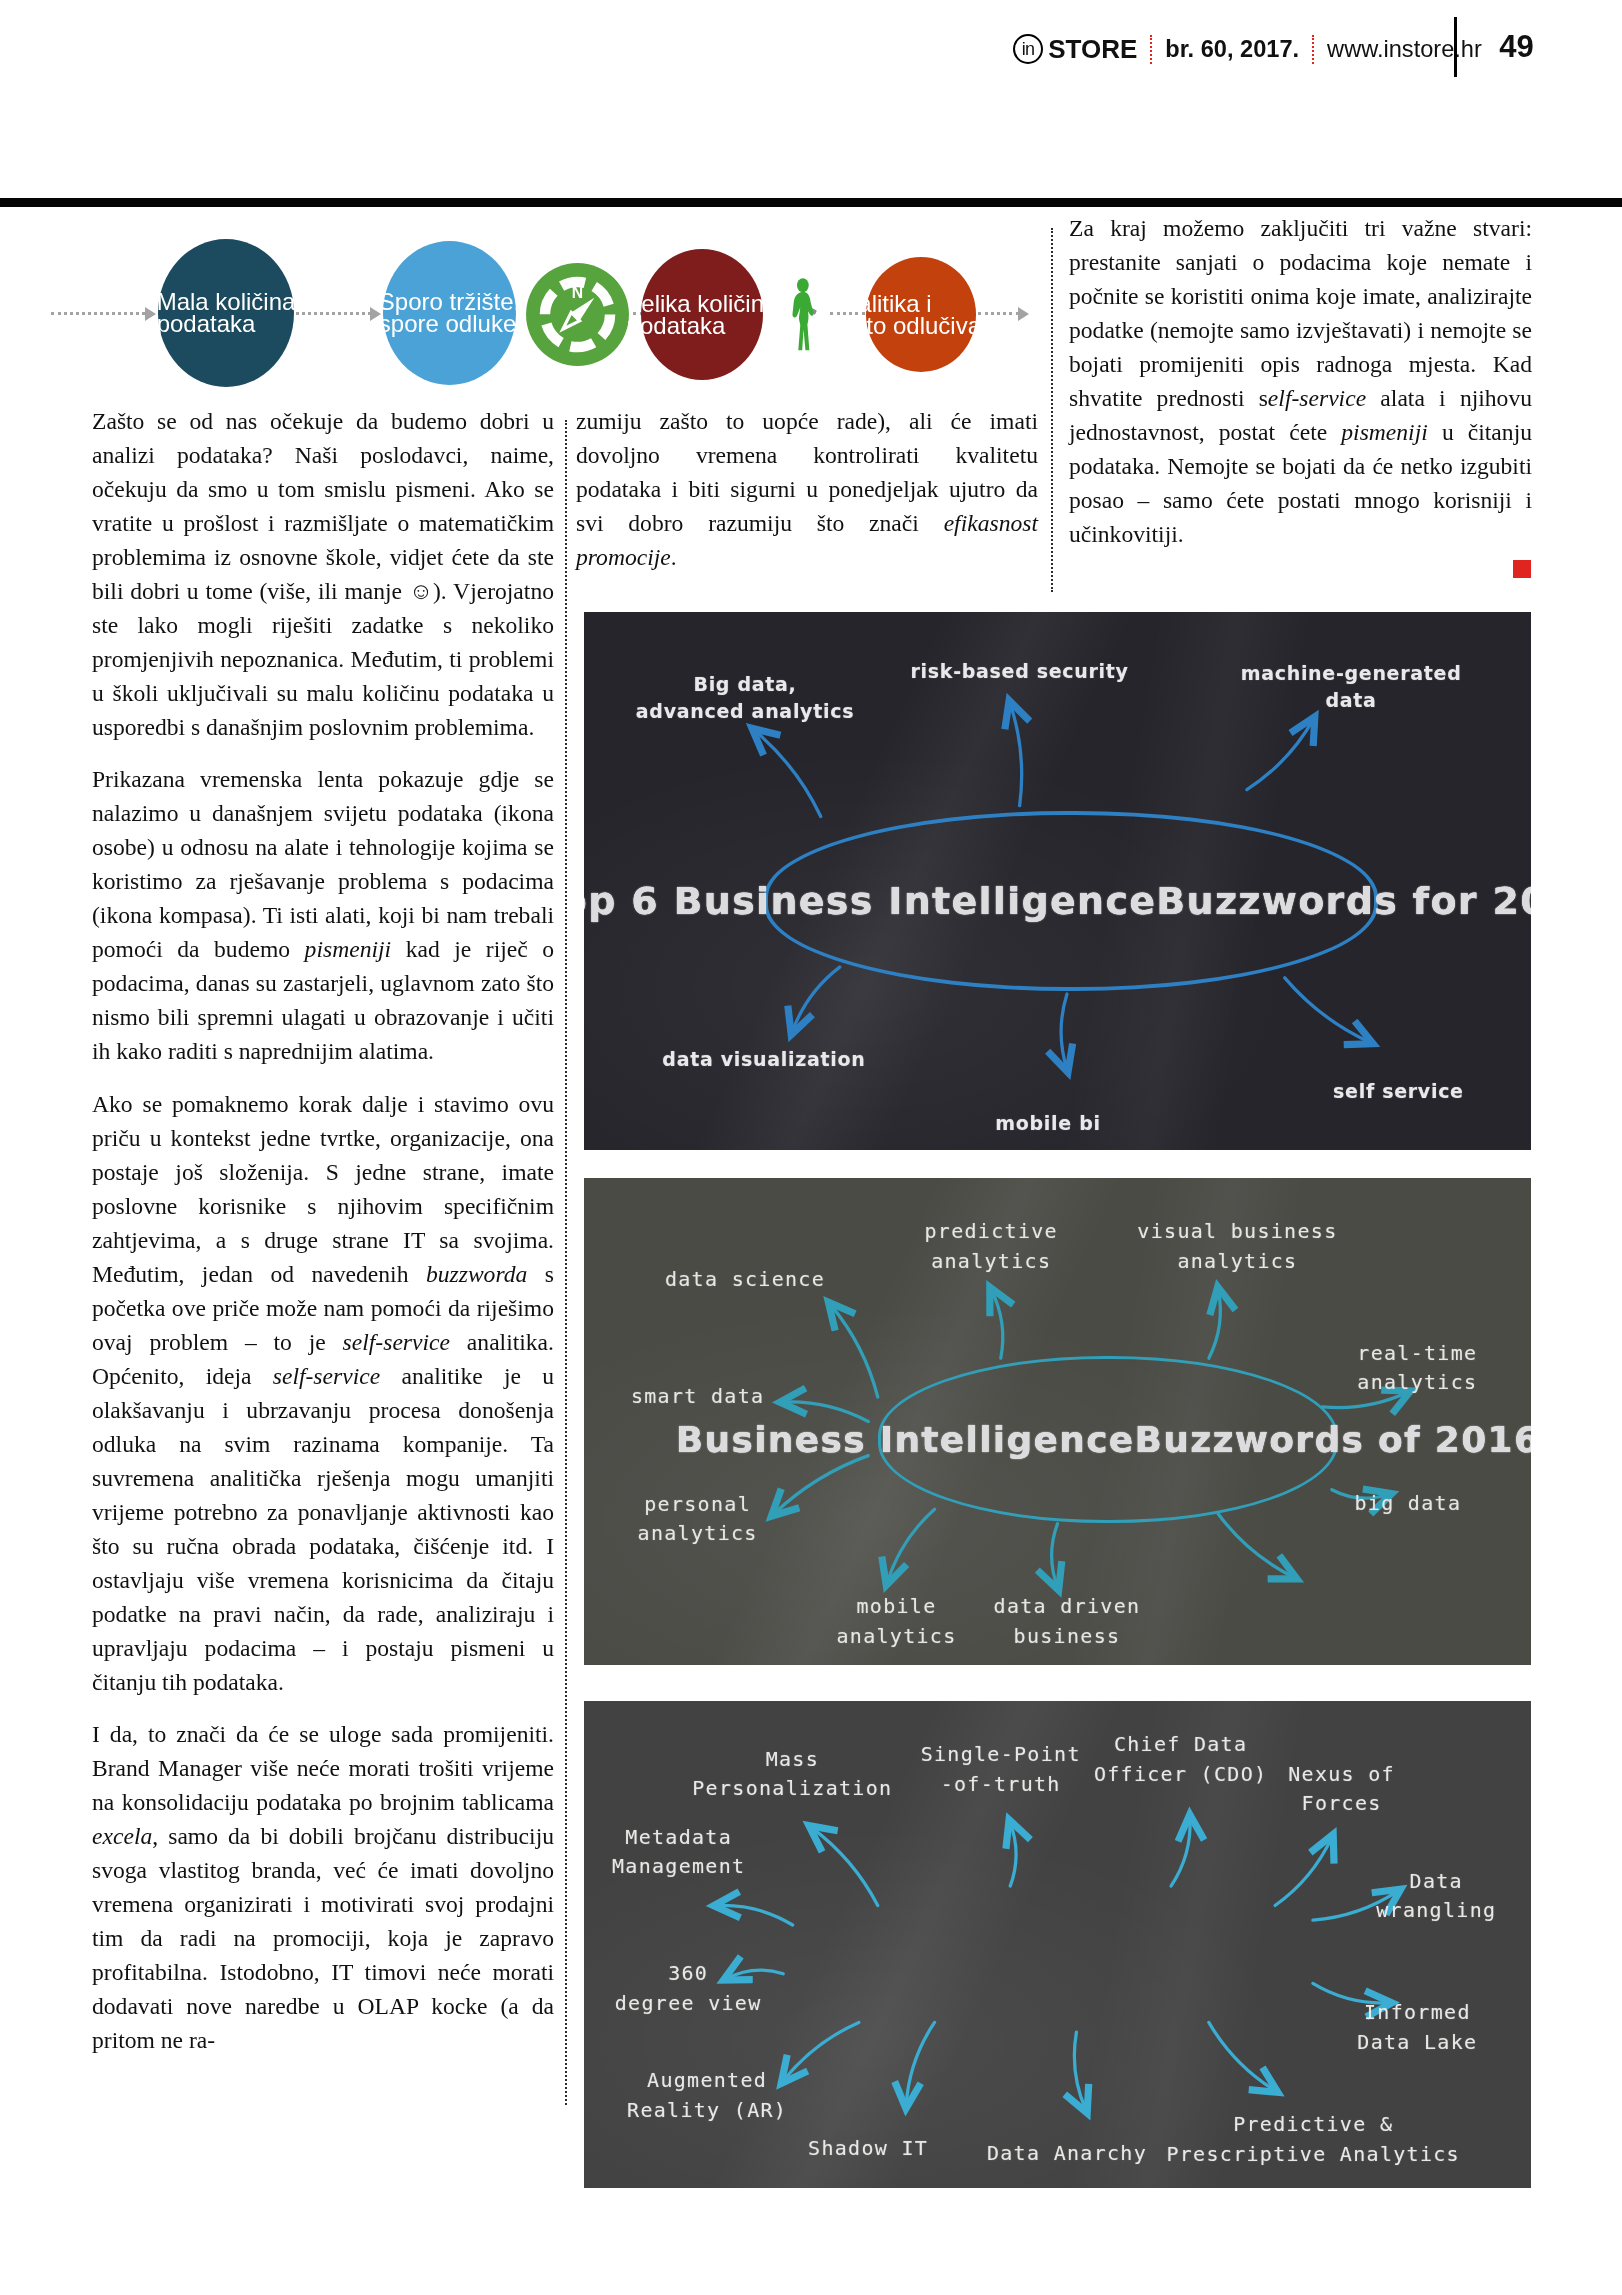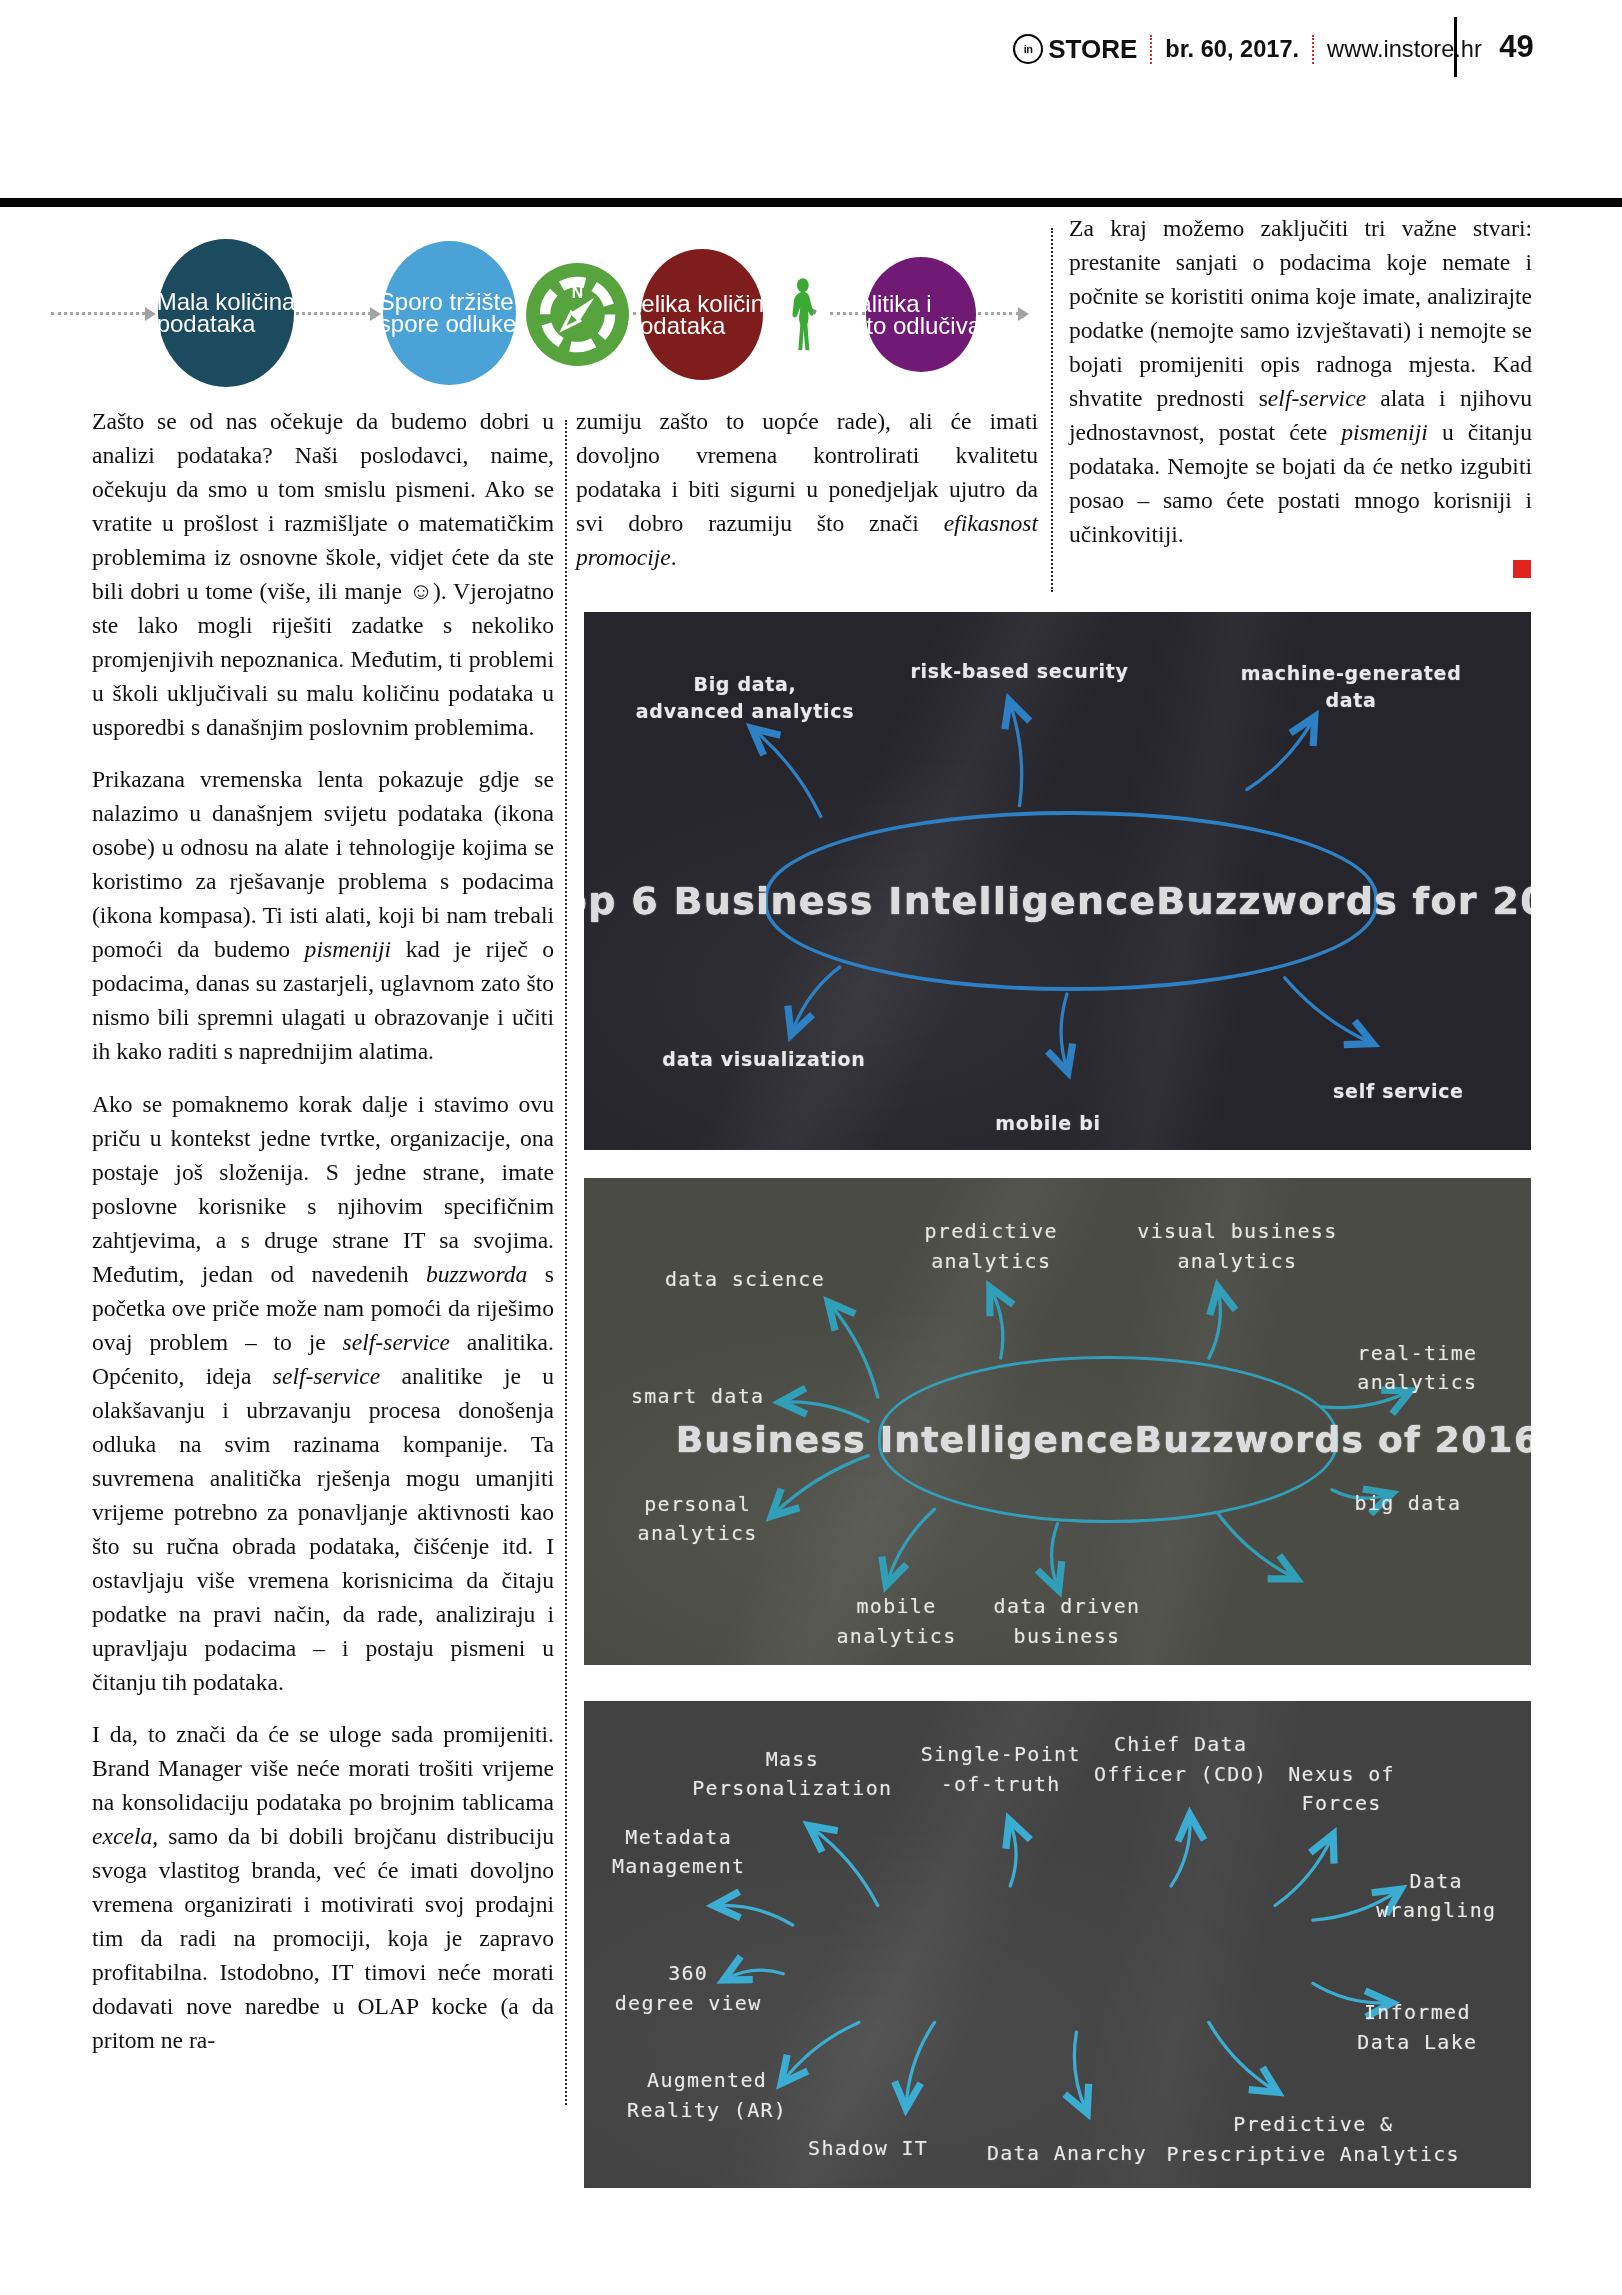--- a/index.html
+++ b/index.html
@@ -5,21 +5,21 @@
   html,body{margin:0;padding:0;background:#ffffff;}
   .page{position:relative;width:1623px;height:2295px;background:#ffffff;overflow:hidden;
         font-family:"Liberation Serif",serif;color:#111;}
   
   .hdr{position:absolute;top:19.6px;left:0;width:1623px;height:59px;}
   .hdr-group{position:absolute;top:14.4px;left:1013px;display:flex;align-items:center;
              font-family:"Liberation Sans",sans-serif;}
   .logo{display:flex;align-items:center;}
   .logo-circle{width:26px;height:26px;border:2.6px solid #000;border-radius:50%;
                display:flex;align-items:center;justify-content:center;
-               font-weight:bold;font-size:11px;letter-spacing:-0.7px;}
+               font-weight:normal;font-size:18px;letter-spacing:-0.7px;}
   .logo-store{font-weight:bold;font-size:26px;letter-spacing:0px;margin-left:5.2px;}
   .hdr-dots{width:0;height:29px;border-left:2.6px dotted #e0251f;margin:0 13px;}
   .hdr-issue{font-weight:bold;font-size:23.6px;}
   .hdr-site{font-weight:300;font-size:23.6px;font-family:"Liberation Sans",sans-serif;}
   .hdr-rule{position:absolute;top:-2.6px;left:1454px;width:3.3px;height:60px;background:#000;}
   .hdr-page{position:absolute;top:9.2px;left:1484px;width:65px;text-align:center;
             font-family:"Liberation Sans",sans-serif;font-weight:bold;font-size:31px;}
   .top-rule{position:absolute;top:198px;left:0;width:1623px;height:8.5px;background:#050505;}
   
   .timeline{position:absolute;left:0;top:216px;width:1047px;height:203px;}
@@ -98,21 +98,21 @@
       </svg>
       <div class="tl-conn" style="left: 633px; width: 15.7px; top: 96px; border-top-color: rgb(163, 163, 163);"></div>
       <div class="tl-bubble" style="left: 641px; top: 33px; width: 122px; height: 131px; background: #7f1d1d;">Velika količina
 podataka</div>
       <svg class="tl-svg" viewBox="0 0 60 120" style="left: 784px; top: 35px; width: 39px; height: 131px;">
         <ellipse cx="29" cy="12" rx="9" ry="11" fill="#3aaa35"></ellipse>
         <rect x="38" y="48" width="12" height="7" rx="1.5" fill="#8a8a8a" transform="rotate(28 44 51)"></rect>
         <path fill="#3aaa35" d="M29 22 C20 23 16 30 15 38 L13 57 C13 62 18 63 20 59 L25 46 L23 62 C23 67 25 70 25 74 L22 112 L28 112 L30 80 L33 112 L39 112 L36 72 C38 66 38 60 37 52 L40 57 C43 61 47 58 45 53 L41 38 C40 28 36 22 29 22 Z"></path>
       </svg>
       <div class="tl-conn" style="left: 830px; width: 35px; top: 96px; border-top-color: rgb(163, 163, 163);"></div>
-      <div class="tl-bubble" style="left: 866px; top: 41px; width: 110px; height: 115px; background: #701a75;">Analitika i
+      <div class="tl-bubble" style="left: 866px; top: 41px; width: 110px; height: 115px; background: #c2410c;">Analitika i
 često odlučivanje</div>
       <div class="tl-conn" style="left: 978px; width: 41px; top: 96px; border-top-color: rgb(163, 163, 163);"></div>
       <div class="tl-head" style="left: 1018px; top: 91px; border-left-color: rgb(163, 163, 163);"></div>
     </div>
 
   <div class="colsep sep-a"></div>
   <div class="colsep sep-b"></div>
 
   <section class="col col1" id="col1">
       <p><span>Zašto se od nas očekuje da budemo dobri u analizi podataka? Naši poslodavci, naime, očekuju da smo u tom smislu pismeni. Ako se vratite u prošlost i razmišljate o matematičkim problemima iz osnovne škole, vidjet ćete da ste bili dobri u tome (više, ili manje ☺). Vjerojatno ste lako mogli riješiti zadatke s nekoliko promjenjivih nepoznanica. Međutim, ti problemi u školi uključivali su malu količinu podataka u usporedbi s današnjim poslovnim problemima.</span></p>

